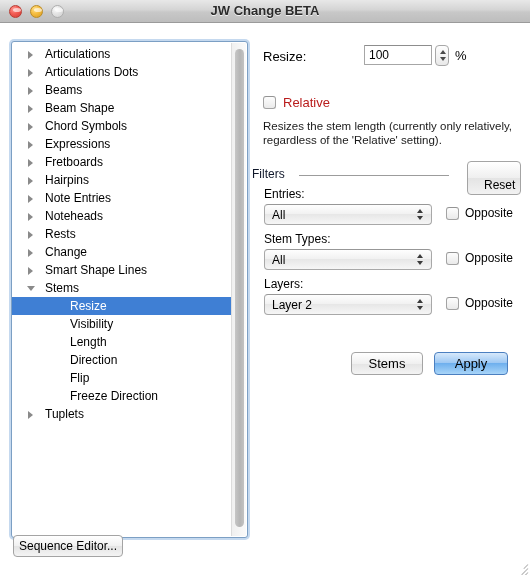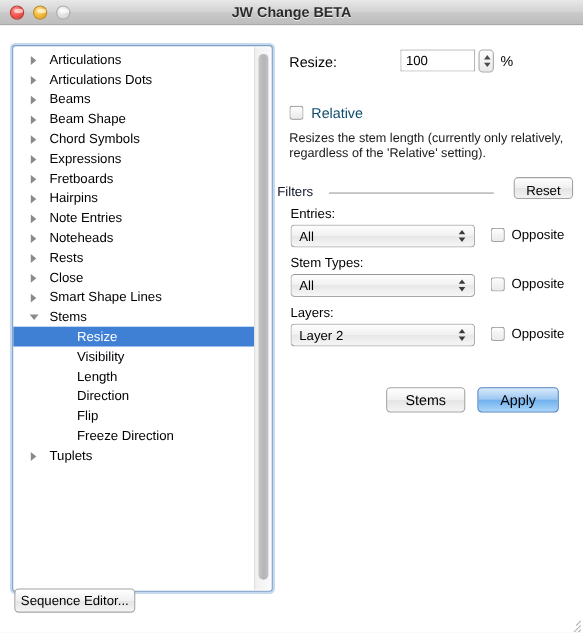--- a/index.html
+++ b/index.html
@@ -236,21 +236,21 @@
   #relative-row {
     position: absolute;
     left: 5px; top: 62px;
     height: 16px;
   }
   #relative-row .checkbox { position: absolute; left: 0; top: 1px; }
   #relative-label {
     position: absolute;
     left: 20px; top: 0;
     font-size: 13px;
-    color: #0c4a6e;
+    color: #b91c1c;
     line-height: 15px;
   }
 
   #description {
     position: absolute;
     left: 5px; top: 86px;
     width: 258px;
     font-size: 11.5px;
     line-height: 14px;
     color: #1a1a1a;
@@ -281,21 +281,21 @@
     right: 5px; top: -6px;
     width: 54px;
     height: 20px;
     font-family: "Liberation Sans", sans-serif;
     font-size: 12px;
     color: #000;
     border: 1px solid #a4a4a4;
     border-radius: 4px;
     background: linear-gradient(to bottom, #ffffff, #efefef 50%, #e4e4e4 51%, #f2f2f2);
     box-sizing: border-box;
-    padding: 4px;
+    padding: 16px;
     cursor: default;
   }
 
   .filter-block { position: absolute; left: 12px; width: 262px; }
   .filter-block.b1 { top: 20px; }
   .filter-block.b2 { top: 65px; }
   .filter-block.b3 { top: 110px; }
 
   .filter-caption {
     position: absolute;
@@ -470,21 +470,21 @@
           <div class="tree-row">
             <span class="tri"></span>
             <span class="tree-label">Noteheads</span>
           </div>
           <div class="tree-row">
             <span class="tri"></span>
             <span class="tree-label">Rests</span>
           </div>
           <div class="tree-row">
             <span class="tri"></span>
-            <span class="tree-label">Close</span>
+            <span class="tree-label">Change</span>
           </div>
           <div class="tree-row">
             <span class="tri"></span>
             <span class="tree-label">Smart Shape Lines</span>
           </div>
           <div class="tree-row">
             <span class="tri open"></span>
             <span class="tree-label">Stems</span>
           </div>
           <div class="tree-row child selected">

